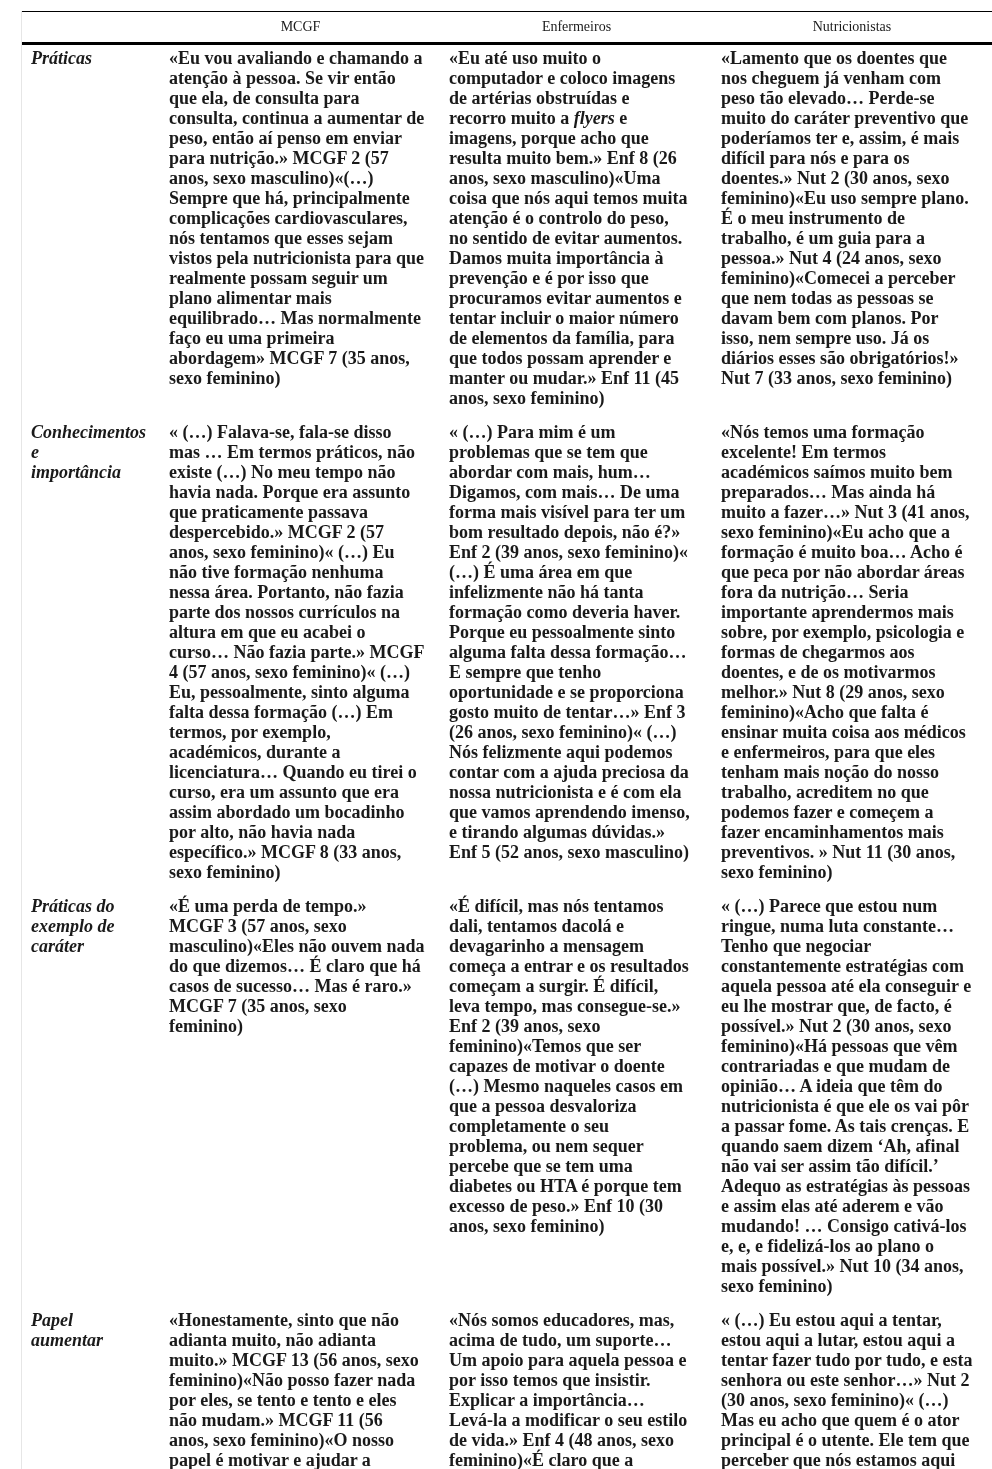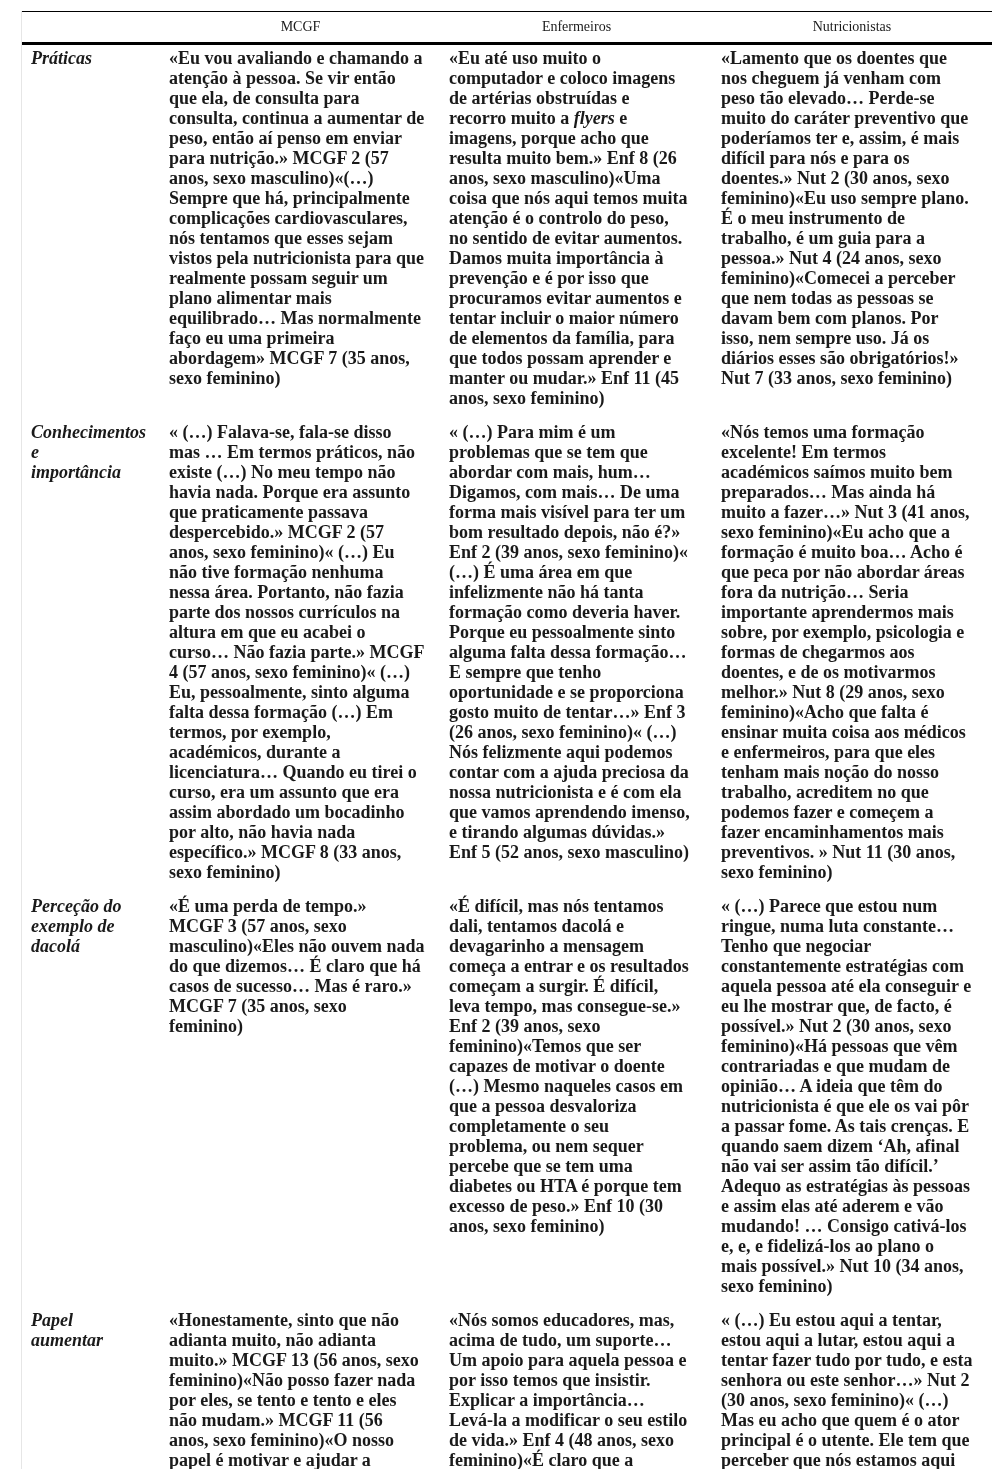--- a/index.html
+++ b/index.html
@@ -99,23 +99,23 @@
           <div>e</div>
           <div>importância</div>
         </td>
         <td class="c2">« (…) Falava-se, fala-se disso mas … Em termos práticos, não existe (…) No meu tempo não havia nada. Porque era assunto que praticamente passava despercebido.» MCGF 2 (57 anos, sexo feminino)« (…) Eu não tive formação nenhuma nessa área. Portanto, não fazia parte dos nossos currículos na altura em que eu acabei o curso… Não fazia parte.» MCGF 4 (57 anos, sexo feminino)« (…) Eu, pessoalmente, sinto alguma falta dessa formação (…) Em termos, por exemplo, académicos, durante a licenciatura… Quando eu tirei o curso, era um assunto que era assim abordado um bocadinho por alto, não havia nada específico.» MCGF 8 (33 anos, sexo feminino)</td>
         <td class="c3">« (…) Para mim é um problemas que se tem que abordar com mais, hum… Digamos, com mais… De uma forma mais visível para ter um bom resultado depois, não é?» Enf 2 (39 anos, sexo feminino)« (…) É uma área em que infelizmente não há tanta formação como deveria haver. Porque eu pessoalmente sinto alguma falta dessa formação… E sempre que tenho oportunidade e se proporciona gosto muito de tentar…» Enf 3 (26 anos, sexo feminino)« (…) Nós felizmente aqui podemos contar com a ajuda preciosa da nossa nutricionista e é com ela que vamos aprendendo imenso, e tirando algumas dúvidas.» Enf 5 (52 anos, sexo masculino)</td>
         <td class="c4">«Nós temos uma formação excelente! Em termos académicos saímos muito bem preparados… Mas ainda há muito a fazer…» Nut 3 (41 anos, sexo feminino)«Eu acho que a formação é muito boa… Acho é que peca por não abordar áreas fora da nutrição… Seria importante aprendermos mais sobre, por exemplo, psicologia e formas de chegarmos aos doentes, e de os motivarmos melhor.» Nut 8 (29 anos, sexo feminino)«Acho que falta é ensinar muita coisa aos médicos e enfermeiros, para que eles tenham mais noção do nosso trabalho, acreditem no que podemos fazer e começem a fazer encaminhamentos mais preventivos. » Nut 11 (30 anos, sexo feminino)</td>
       </tr>
 
       <tr class="row-gap">
         <td class="cat">
-          <div>Perceção do</div>
+          <div>Práticas do</div>
           <div>exemplo de</div>
-          <div>dacolá</div>
+          <div>caráter</div>
         </td>
         <td class="c2">«É uma perda de tempo.» MCGF 3 (57 anos, sexo masculino)«Eles não ouvem nada do que dizemos… É claro que há casos de sucesso… Mas é raro.» MCGF 7 (35 anos, sexo feminino)</td>
         <td class="c3">«É difícil, mas nós tentamos dali, tentamos dacolá e devagarinho a mensagem começa a entrar e os resultados começam a surgir. É difícil, leva tempo, mas consegue-se.» Enf 2 (39 anos, sexo feminino)«Temos que ser capazes de motivar o doente (…) Mesmo naqueles casos em que a pessoa desvaloriza completamente o seu problema, ou nem sequer percebe que se tem uma diabetes ou HTA é porque tem excesso de peso.» Enf 10 (30 anos, sexo feminino)</td>
         <td class="c4">« (…) Parece que estou num ringue, numa luta constante… Tenho que negociar constantemente estratégias com aquela pessoa até ela conseguir e eu lhe mostrar que, de facto, é possível.» Nut 2 (30 anos, sexo feminino)«Há pessoas que vêm contrariadas e que mudam de opinião… A ideia que têm do nutricionista é que ele os vai pôr a passar fome. As tais crenças. E quando saem dizem ‘Ah, afinal não vai ser assim tão difícil.’ Adequo as estratégias às pessoas e assim elas até aderem e vão mudando! … Consigo cativá-los e, e, e fidelizá-los ao plano o mais possível.» Nut 10 (34 anos, sexo feminino)</td>
       </tr>
 
       <tr class="last-row">
         <td class="cat">
           <div>Papel</div>
           <div>aumentar</div>

